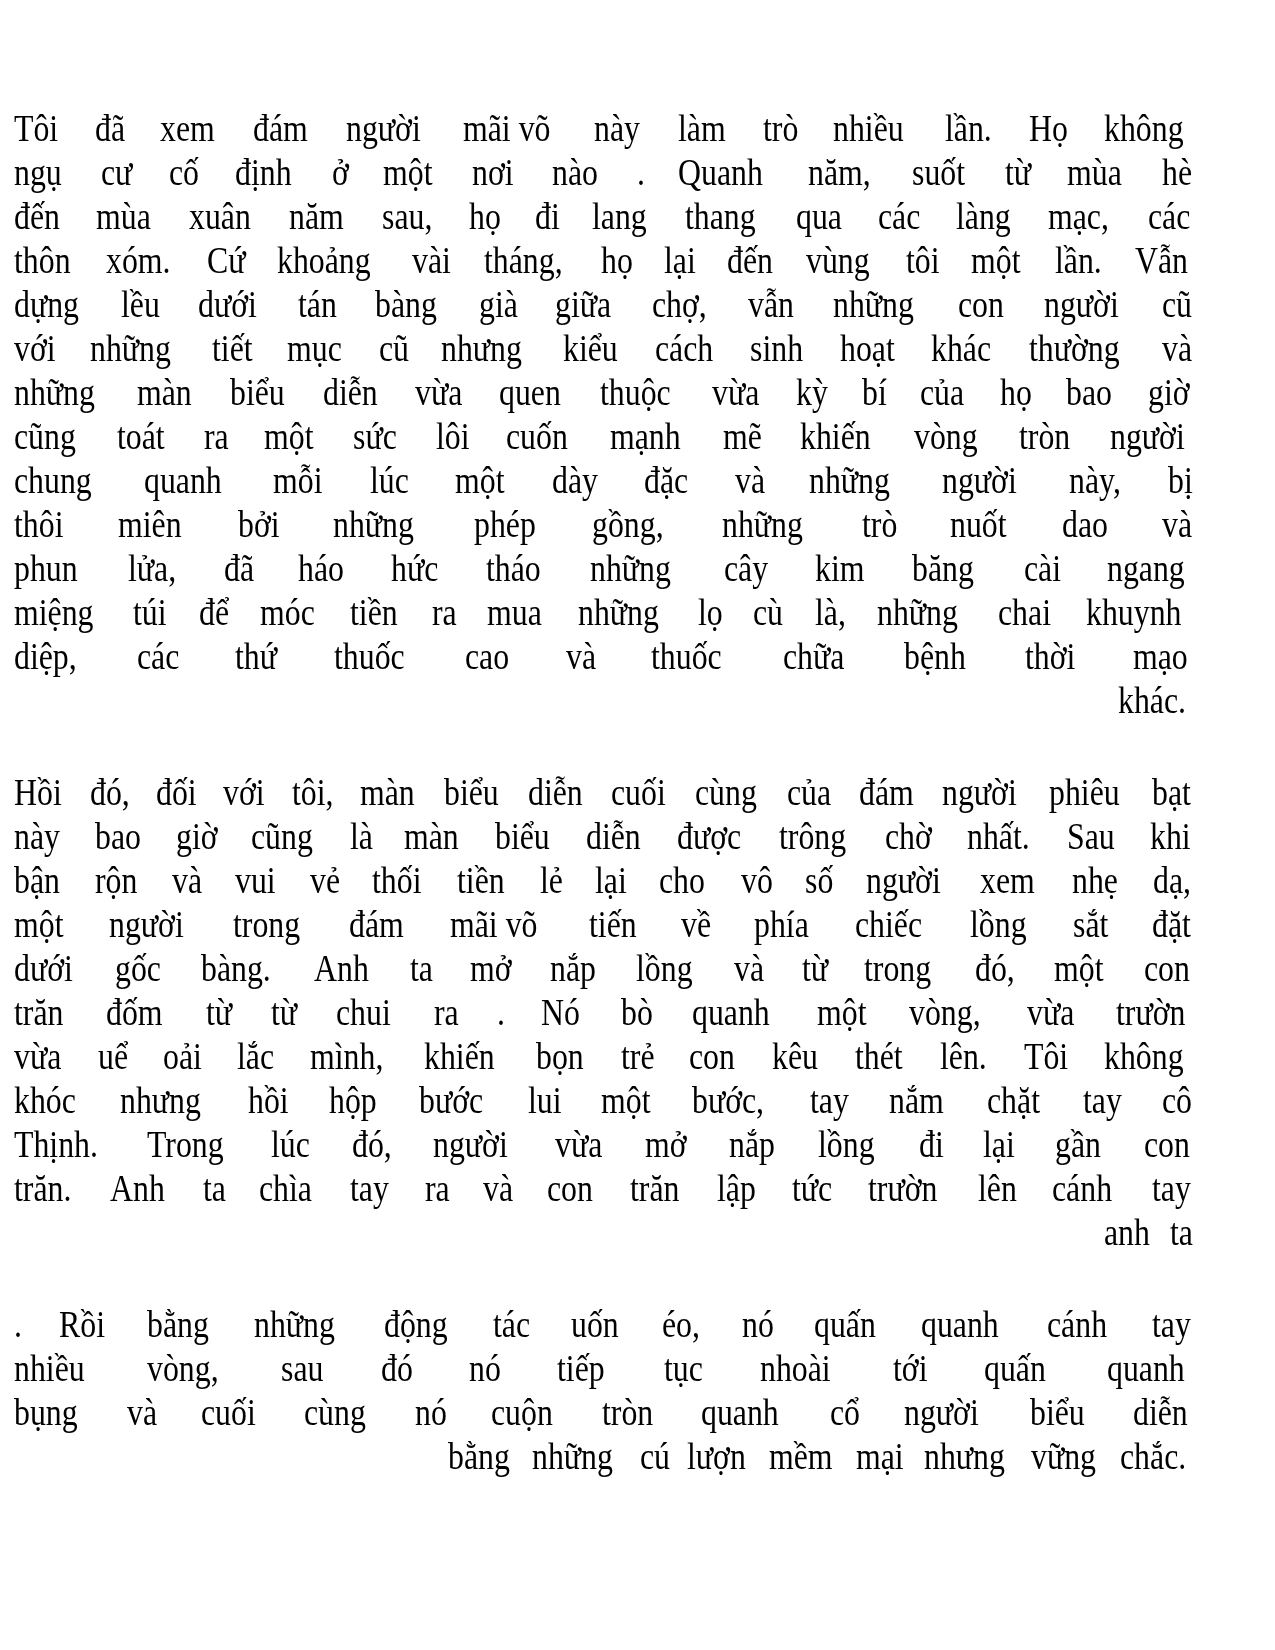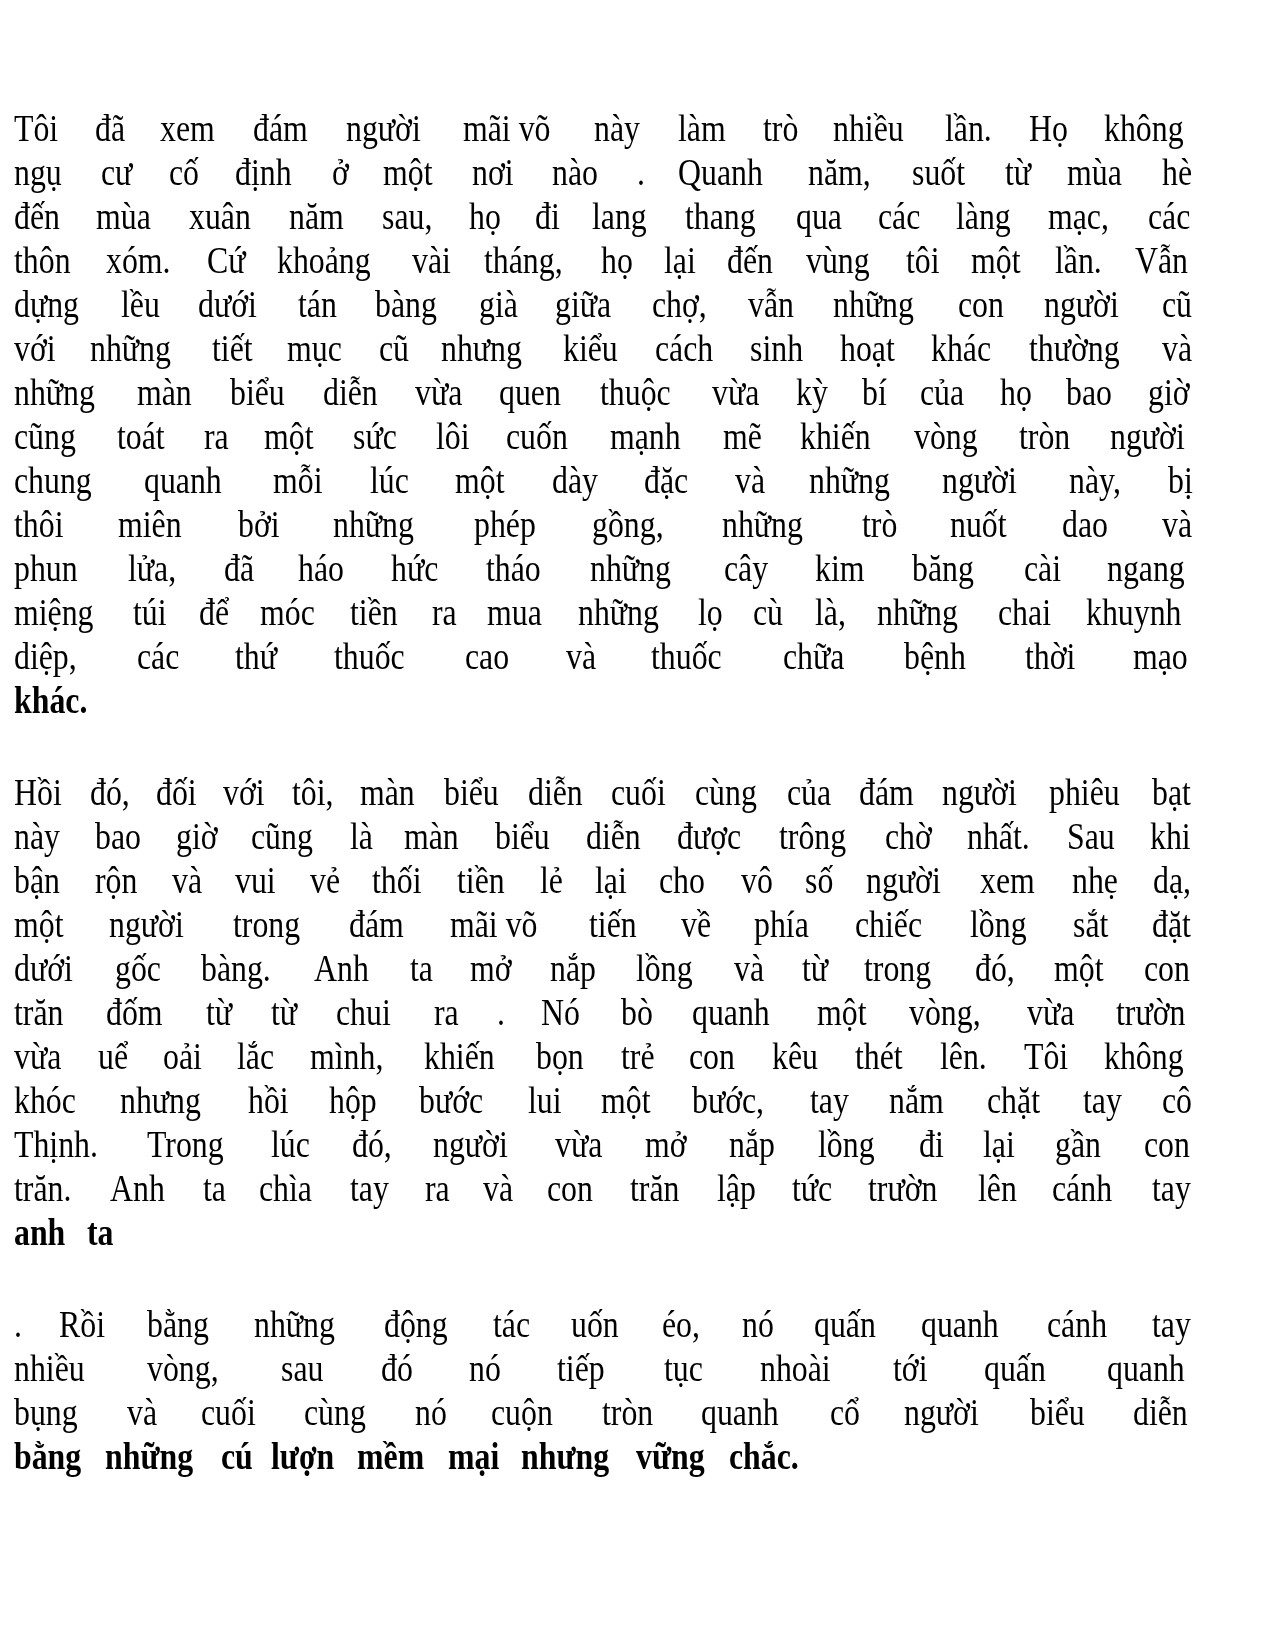--- a/index.html
+++ b/index.html
@@ -53,22 +53,21 @@
     overflow: visible;
   }
 
   
   .line.justify {
     justify-content: space-between;
   }
 
   
   .line.ragged {
-    justify-content: flex-start;
-    font-weight: bold;
+    justify-content: flex-end;
   }
   .line.ragged .w + .w {
     margin-left: 13px;
   }
 
   .w {
     display: inline-block;
     font-family: "Liberation Serif", "DejaVu Serif", serif;
     font-size: 37px;
     line-height: 44px;

